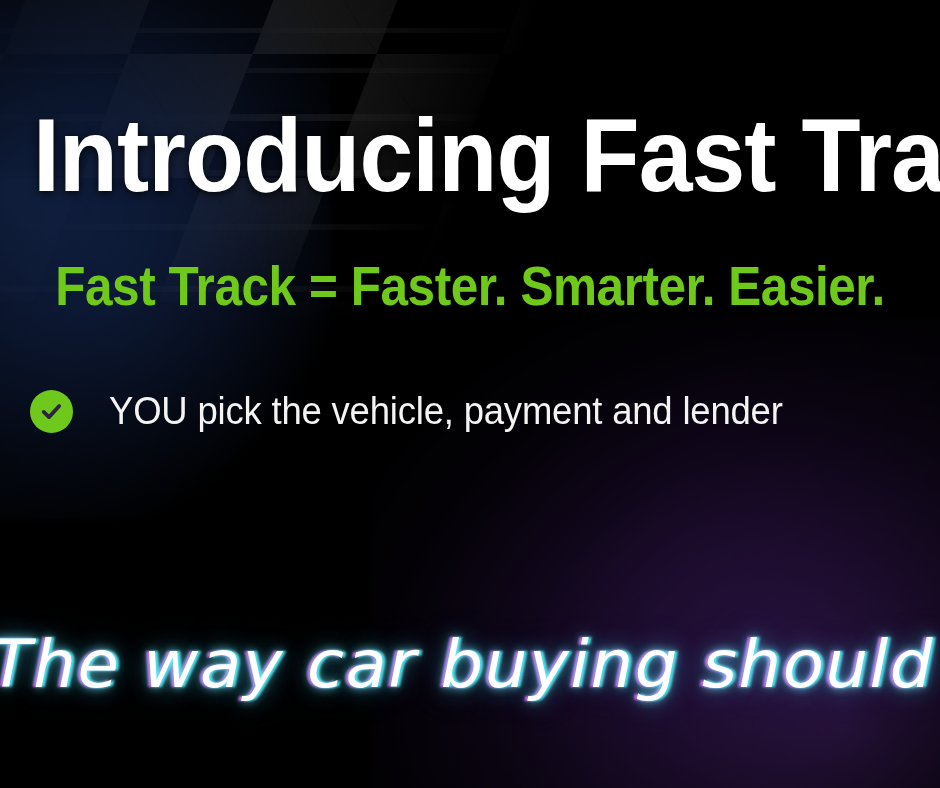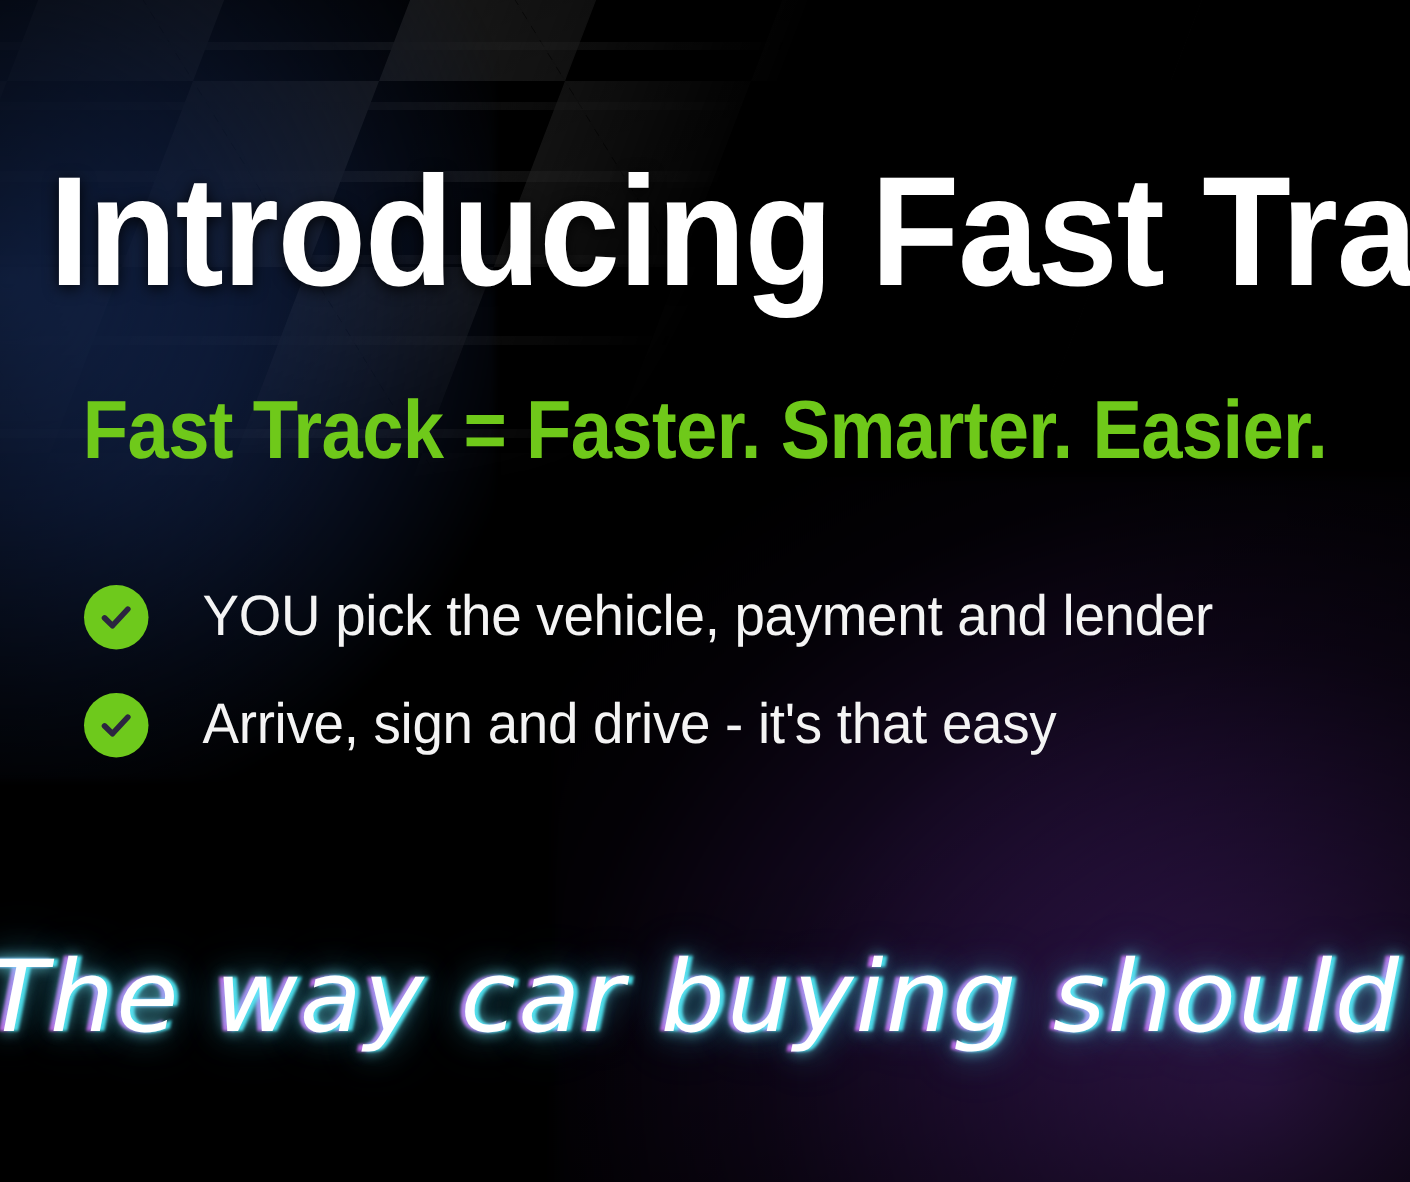--- a/index.html
+++ b/index.html
@@ -127,21 +127,21 @@
     font-size:55px;
     line-height:1.0;
     letter-spacing:-.5px;
     transform:scaleX(.9);
     white-space:nowrap;
   }
 
   
   #benefit-list {
     position:absolute;
-    left:56px; top:375px;
+    left:30px; top:375px;
     width:860px;
     list-style:none;
   }
   .benefit-row {
     display:flex;
     align-items:center;
     height:72px;
   }
   .check-badge {
     flex:0 0 auto;
@@ -229,28 +229,20 @@
       <li class="benefit-row">
         <span class="check-badge">
           <svg width="25" height="25" viewBox="0 0 24 24" aria-hidden="true">
             <path d="M4.5 12.4 L9.6 17.4 L19.4 6.8" fill="none" stroke="#2B2540" stroke-width="3.6" stroke-linecap="round" stroke-linejoin="round"></path>
           </svg>
         </span>
         <span class="benefit-text">YOU pick the vehicle, payment and lender</span>
       </li>
 
 
-      <li class="benefit-row">
-        <span class="check-badge">
-          <svg width="25" height="25" viewBox="0 0 24 24" aria-hidden="true">
-            <path d="M4.5 12.4 L9.6 17.4 L19.4 6.8" fill="none" stroke="#2B2540" stroke-width="3.6" stroke-linecap="round" stroke-linejoin="round"></path>
-          </svg>
-        </span>
-        <span class="benefit-text">Arrive, sign and drive - it's that easy</span>
-      </li>
 
     </ul>
 
     <div id="tagline-wrap">
       <div class="tagline" id="tagline-magenta">The way car buying should be.</div>
       <div class="tagline" id="tagline-cyan">The way car buying should be.</div>
       <div class="tagline" id="tagline-main">The way car buying should be.</div>
     </div>
 
   </div>

